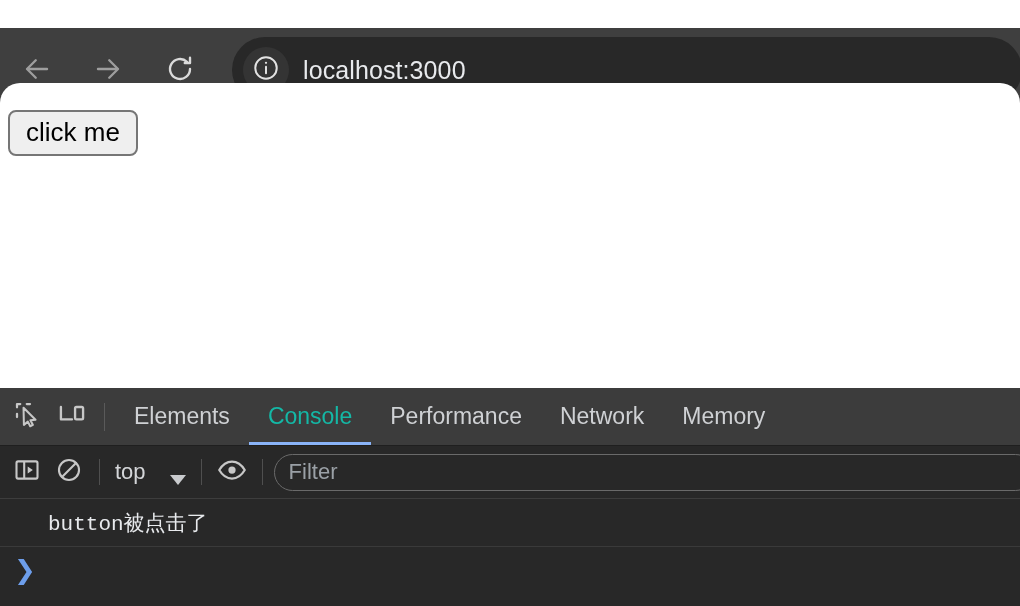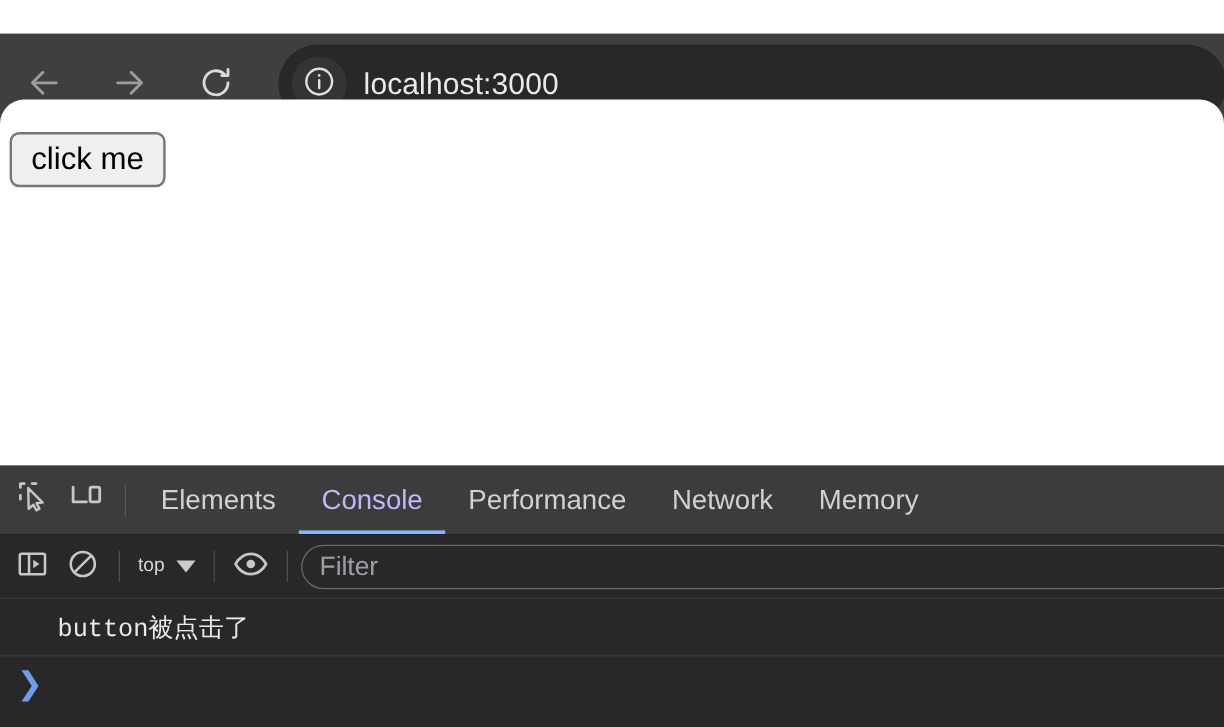--- a/index.html
+++ b/index.html
@@ -143,21 +143,21 @@
     position: relative;
     height: 58px;
     display: flex;
     align-items: center;
     padding: 0 19px;
     color: #cfd1d4;
     font-size: 23px;
     white-space: nowrap;
     flex: 0 0 auto;
   }
-  .dt-tab.active { color: #c4b5fd; }
+  .dt-tab.active { color: #14b8a6; }
   .dt-tab.active::after {
     content: "";
     position: absolute;
     left: 0; right: 0;
     bottom: 0;
     height: 4px;
     background: #8ab4f8;
   }
 
   
@@ -181,25 +181,25 @@
   .cb-icon.first { margin-left: 6px; }
   .cb-sep {
     width: 1px;
     height: 26px;
     background: #4f4f4f;
     margin: 0 9px;
     flex: 0 0 auto;
   }
   .cb-context {
     display: flex;
-    align-items: center;
-    gap: 10px;
+    align-items: flex-end;
+    gap: 24px;
     padding: 0 6px;
     color: #d4d6d9;
-    font-size: 16px;
+    font-size: 22px;
     flex: 0 0 auto;
   }
   .cb-caret {
     width: 0; height: 0;
     border-left: 8px solid transparent;
     border-right: 8px solid transparent;
     border-top: 10px solid #c9cbce;
   }
   .cb-filter {
     flex: 1 1 auto;

